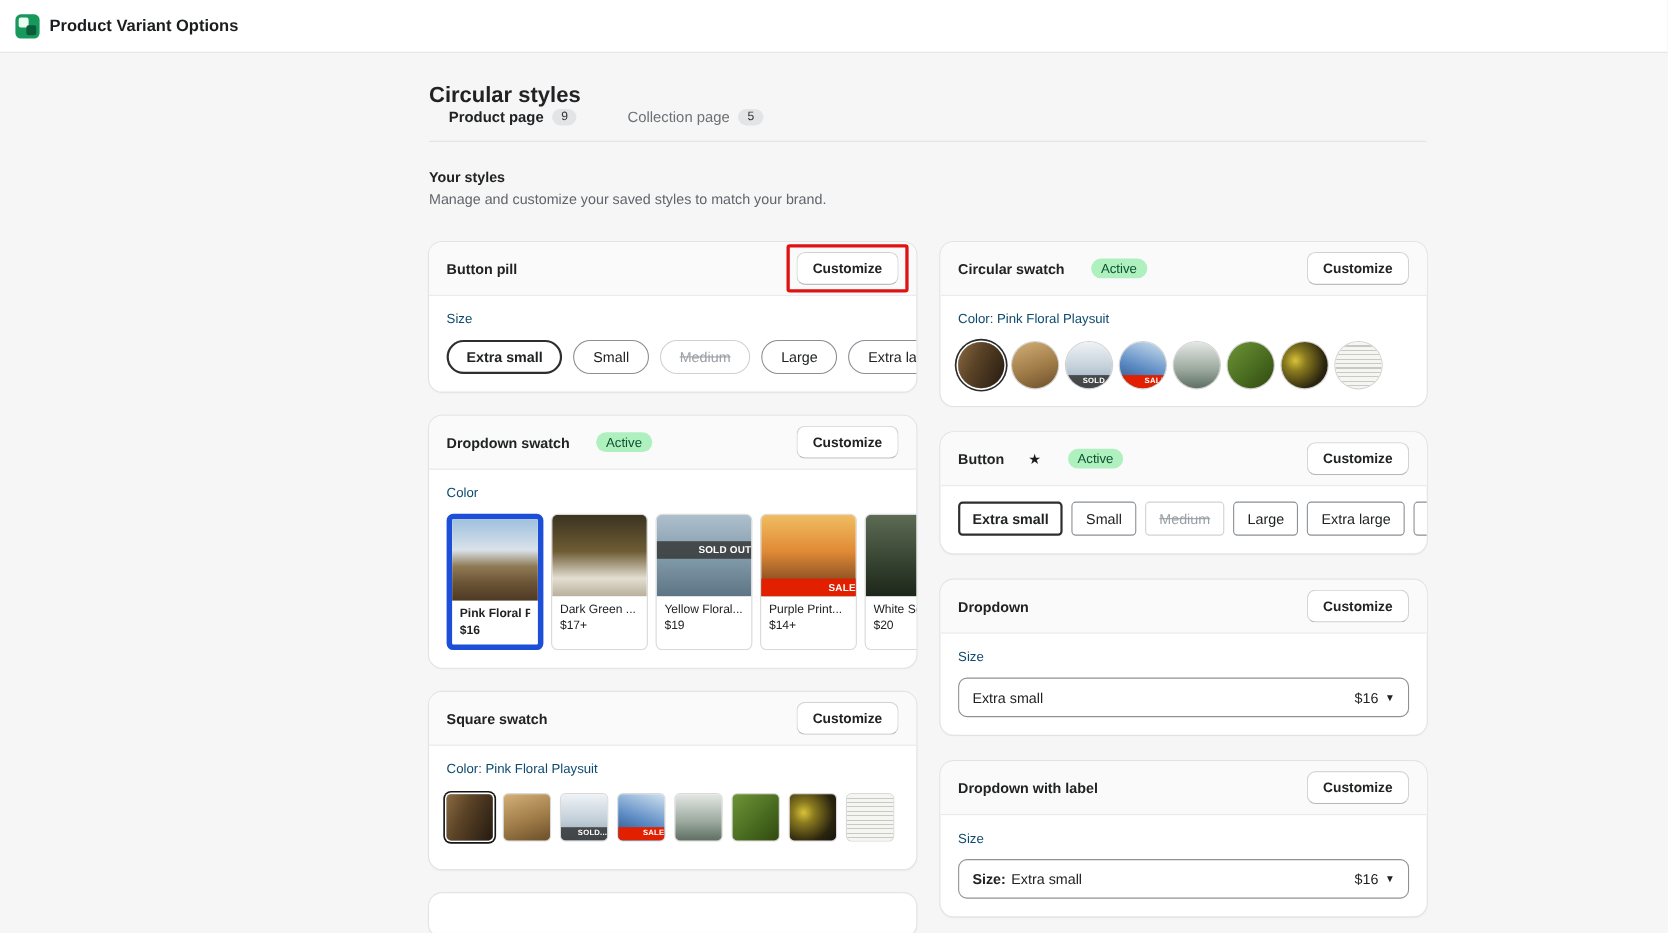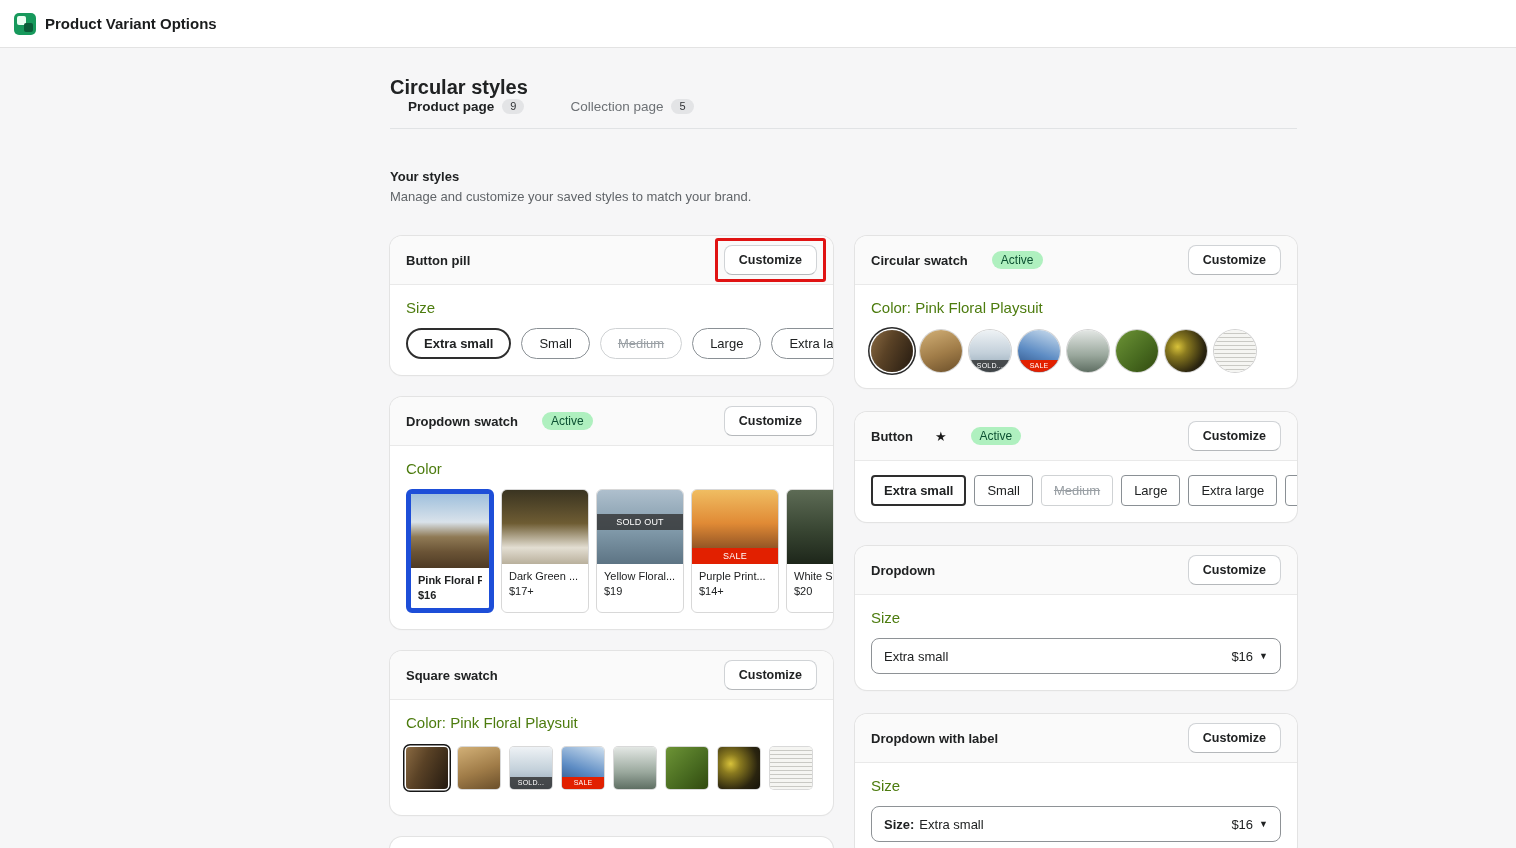--- a/index.html
+++ b/index.html
@@ -23,21 +23,21 @@
   
   .content { position: absolute; left: 390px; top: 48px; width: 907px; }
   h1.page-title { margin-top: 28px; font-size: 20px; font-weight: 700; color: #202223; }
 
   .tabs { padding: 0 0 14px 18px; border-bottom: 1px solid #e1e3e5; display: flex; gap: 46px; }
   .tab { display: flex; align-items: center; gap: 8px; font-size: 13.5px; cursor: pointer; }
   .tab.active .tab-label { font-weight: 600; color: #202223; }
   .tab .tab-label { color: #6d7175; }
   .tab-badge { background: #e3e4e6; color: #303235; border-radius: 9px; font-size: 11px; padding: 2px 8px; line-height: 1; }
 
-  .section-head { margin-top: 40px; }
+  .section-head { margin-top: 24px; }
   .sec-title { font-size: 13px; font-weight: 700; }
   .sec-desc { font-size: 13px; color: #616569; margin-top: 5px; }
 
   .grid { margin-top: 32px; display: flex; gap: 22px; align-items: flex-start; }
   .col { display: flex; flex-direction: column; }
   .col-left { width: 443px; gap: 22px; }
   .col-right { width: 442px; gap: 24px; }
 
   
   .card {
@@ -59,42 +59,42 @@
     background: #ffffff; border: 1px solid #d0d3d6; border-bottom-color: #b5b8bb;
     border-radius: 8px; padding: 7px 14px; cursor: pointer; white-space: nowrap;
   }
   .cust-wrap { margin-left: auto; position: relative; display: inline-block; }
   .cust-wrap .btn-customize { margin-left: 0; }
   .red-box {
     position: absolute; left: -9px; right: -9px; top: -7px; bottom: -7px;
     border: 3px solid #e01313; border-radius: 3px; pointer-events: none;
   }
   .card-body { padding: 14px 16px 16px; }
-  .opt-label { font-size: 15px; color: #4d7c0f; margin-bottom: 12px; }
+  .opt-label { font-size: 12px; color: #0c4a6e; margin-bottom: 12px; }
 
   
   .opt-row { display: flex; gap: 10px; white-space: nowrap; }
   .opt { font-family: inherit; background: #fff; border: 1px solid #8a9095; color: #202223;
          font-size: 13px; padding: 7px 17px; cursor: pointer; flex: 0 0 auto; line-height: 15px; }
   .pill { border-radius: 999px; }
   .rect { border-radius: 4px; padding: 7px 12px; }
   .opt.selected { font-weight: 700; border: 2px solid #2e2e2e; padding: 6px 16px; }
   .rect.selected { padding: 6px 11px; }
   .opt.unavailable { color: #9aa0a5; text-decoration: line-through; border-color: #cfd2d4; }
   .rect-row { gap: 8px; }
 
   
   .circle-row { display: flex; gap: 7px; margin-top: 14px; }
   .circle {
     width: 42px; height: 42px; border-radius: 50%; position: relative; overflow: hidden;
     box-shadow: 0 0 0 1px rgba(0,0,0,.18); cursor: pointer; flex: 0 0 auto;
   }
   .circle.selected { box-shadow: 0 0 0 1.5px #ffffff, 0 0 0 3px #2a2a2a; }
-  .ov { position: absolute; left: 0; right: 0; bottom: 0; text-align: center; color: #fff;
-        font-size: 7px; font-weight: 400; padding: 2px 0 3px; letter-spacing: .2px; }
+  .ov { position: absolute; left: 0; right: 0; bottom: 0; text-align: right; color: #fff;
+        font-size: 7px; font-weight: 700; padding: 2px 0 3px; letter-spacing: .2px; }
   .ov.sold { background: rgba(45,45,45,.8); }
   .ov.sale { background: #e22000; }
 
   
   .square-row { display: flex; gap: 10px; margin-top: 16px; }
   .square {
     width: 42px; height: 42px; border-radius: 4px; position: relative; overflow: hidden;
     box-shadow: 0 0 0 1px rgba(0,0,0,.15); cursor: pointer; flex: 0 0 auto;
   }
   .square.selected { box-shadow: 0 0 0 1.5px #ffffff, 0 0 0 3px #161616; }

